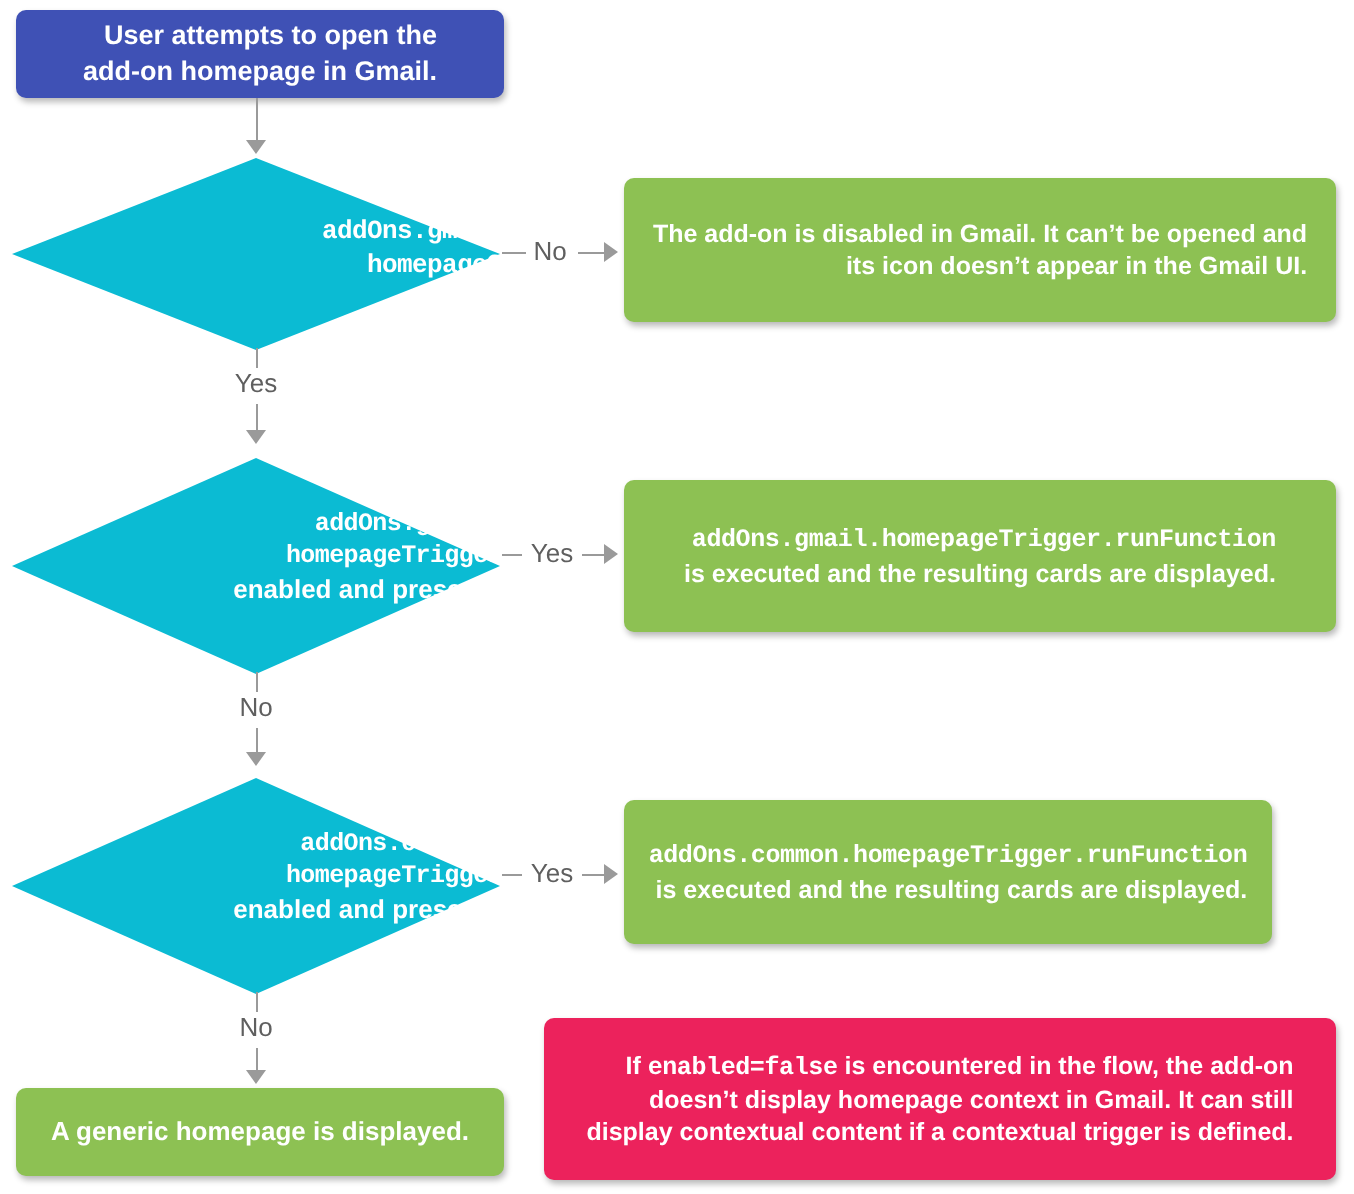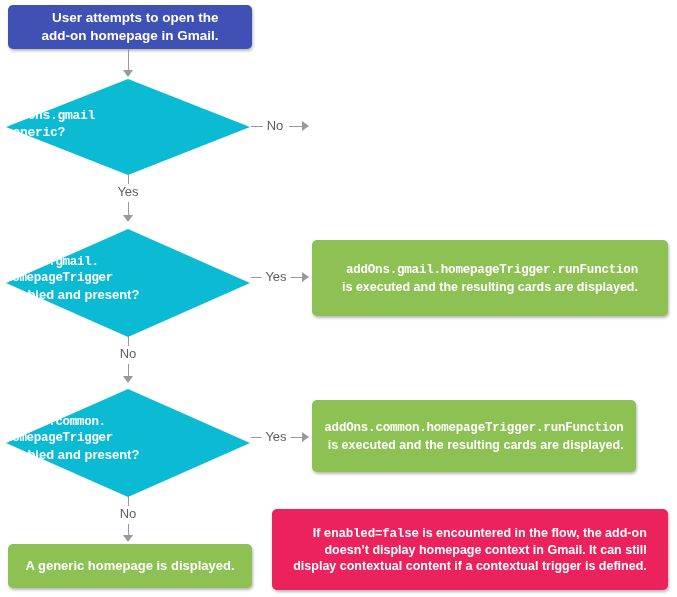--- a/index.html
+++ b/index.html
@@ -48,21 +48,21 @@
   }
   .diamond-shape {
     position: absolute;
     left: 0; top: 0;
     width: 100%; height: 100%;
   }
   .diamond-label {
     position: absolute;
     left: 0;
     width: 100%;
-    text-align: left;
+    text-align: right;
     color: #ffffff;
     line-height: 1.3;
     font-weight: bold;
   }
   .diamond-label .l-mono {
     font-family: "Liberation Mono", "DejaVu Sans Mono", monospace;
     font-weight: bold;
     display: block;
     letter-spacing: -0.3px;
   }
@@ -120,29 +120,35 @@
 
   <div class="vline" style="left:128px; top:49px; height:22px;"></div>
   <div class="arrow-down" style="left:123px; top:70px;"></div>
 
   <div class="diamond-wrap" style="left:5px; top:78px; width:246px; height:98px;">
     <svg class="diamond-shape" viewBox="0 0 246 98" preserveAspectRatio="none">
       <polygon points="123,1 245,49 123,97 1,49" fill="#0BBBD3"></polygon>
     </svg>
     <div class="diamond-label" style="top:30px; font-size:13px;">
       <span class="l-mono">addOns.gmail</span>
-      <span class="l-mono">generic?</span>
+      <span class="l-mono">homepage?</span>
     </div>
   </div>
 
   <div class="hline" style="left:251px; top:126px; width:12px;"></div>
   <div class="conn-label" style="left:263px; top:119px; width:24px;">No</div>
   <div class="hline" style="left:289px; top:126px; width:14px;"></div>
   <div class="arrow-right" style="left:302px; top:121px;"></div>
 
+  <div class="box" style="left:312px; top:89px; width:356px; height:72px; background:#8DC153;">
+    <div class="label" style="font-size:12.5px;">
+      <span>The add-on is disabled in Gmail. It can’t be opened and</span><br>
+      <span>its icon doesn’t appear in the Gmail UI.</span>
+    </div>
+  </div>
 
   <div class="vline" style="left:128px; top:174px; height:10px;"></div>
   <div class="conn-label" style="left:110px; top:185px; width:36px;">Yes</div>
   <div class="vline" style="left:128px; top:202px; height:14px;"></div>
   <div class="arrow-down" style="left:123px; top:215px;"></div>
 
   <div class="diamond-wrap" style="left:5px; top:228px; width:246px; height:110px;">
     <svg class="diamond-shape" viewBox="0 0 246 110" preserveAspectRatio="none">
       <polygon points="123,1 245,55 123,109 1,55" fill="#0BBBD3"></polygon>
     </svg>

